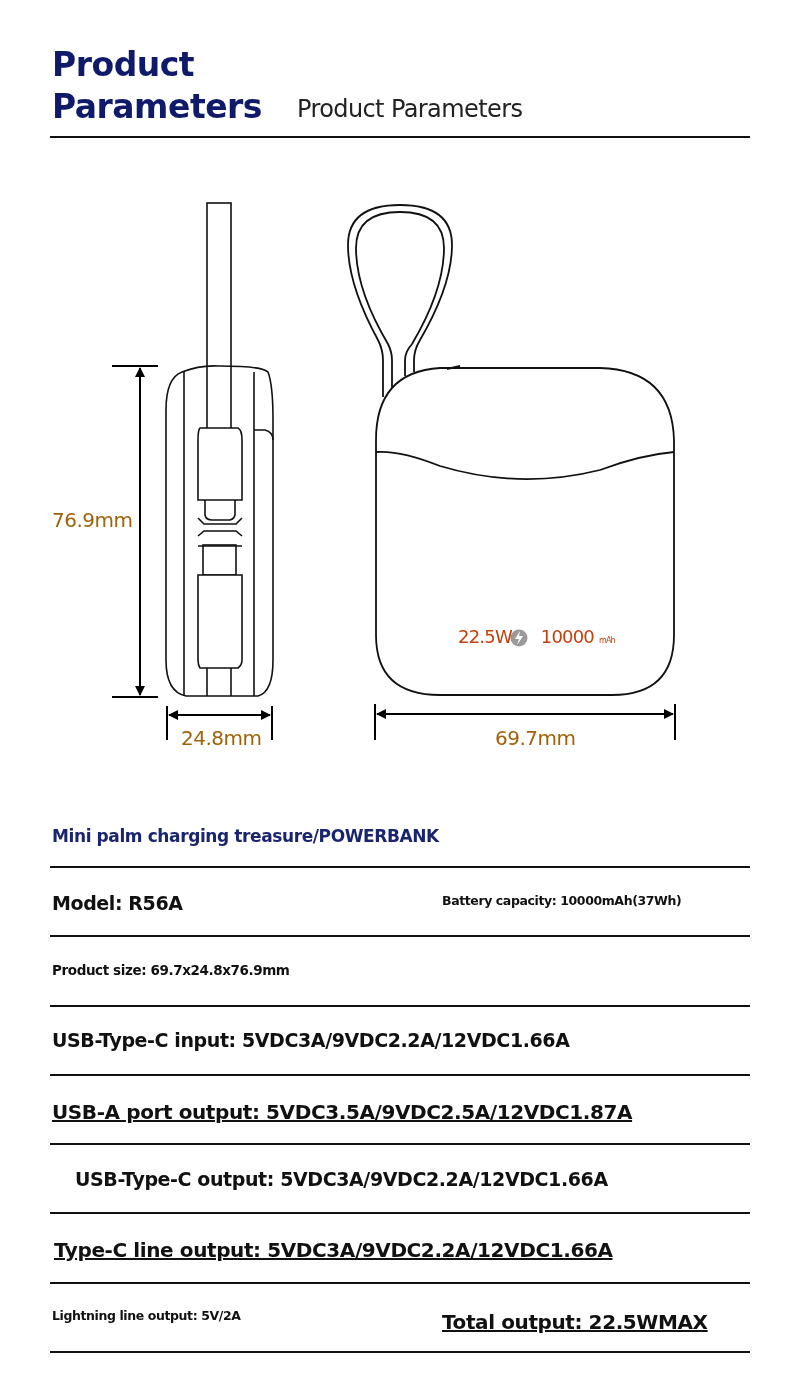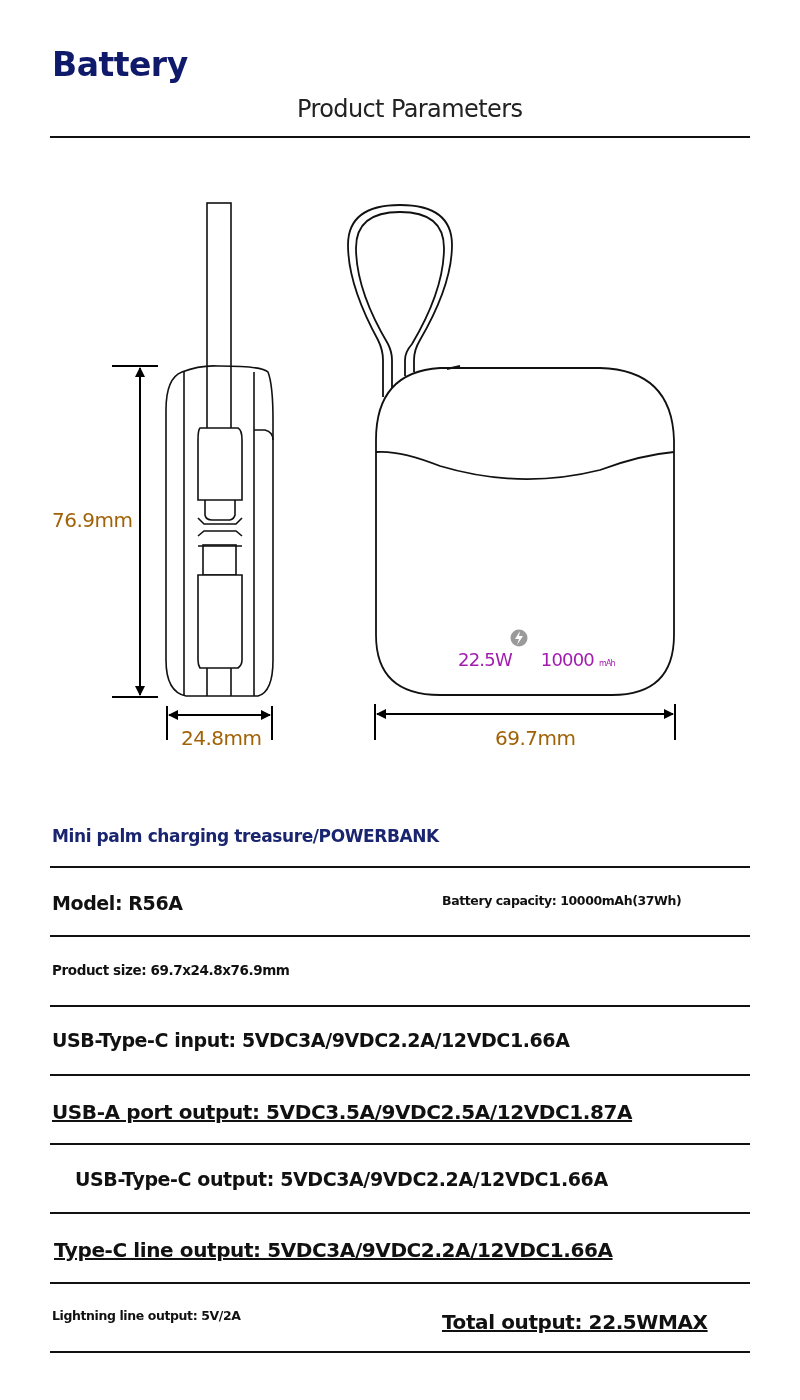--- a/index.html
+++ b/index.html
@@ -20,21 +20,22 @@
          color: #111; letter-spacing: -0.4px; white-space: nowrap; }
   .s17 { font-size: 19px; }
   .s15 { font-size: 20px; text-decoration: underline; }
   .s13 { font-size: 12.5px; }
   .s14 { font-size: 13.5px; }
 </style>
 </head>
 <body>
 
 <div class="title-main">
-  <div>Battery</div>
+  <div>Product</div>
+  <div>Parameters</div>
 </div>
 <div class="title-sub">Product Parameters</div>
 <div class="rule" style="top:136px;"></div>
 
 <svg class="drawing" width="800" height="800" viewBox="0 0 800 800">
   <defs>
     <marker id="arr" markerWidth="10" markerHeight="10" refX="9" refY="5" orient="auto-start-reverse" markerUnits="userSpaceOnUse">
       <path d="M0,0 L10,5 L0,10 Z" fill="#000"></path>
     </marker>
   </defs>
@@ -90,21 +91,21 @@
   <g>
     <circle cx="519" cy="638" r="8.5" fill="#9a9a9a"></circle>
     <path d="M520,631 L515,639 L519,639 L517,645 L523,636 L519,636 Z" fill="#fff"></path>
   </g>
 </svg>
 
 <div class="dim-label" style="left:52px; top:508px;">76.9mm</div>
 <div class="dim-label" style="left:181px; top:726px;">24.8mm</div>
 <div class="dim-label" style="left:495px; top:726px;">69.7mm</div>
 
-<div style="position:absolute; left:458px; top:626px; color:#a21caf; font-family:'DejaVu Sans',sans-serif; font-size:18px; letter-spacing:-0.8px; white-space:nowrap;margin-top:23px;">
+<div style="position:absolute; left:458px; top:626px; color:#c2410c; font-family:'DejaVu Sans',sans-serif; font-size:18px; letter-spacing:-0.8px; white-space:nowrap;">
   <span>22.5W</span>
   <span style="display:inline-block; width:19px;"></span>
   <span>10000</span>
   <span style="font-size:8px;">mAh</span>
 </div>
 
 <div class="section-title">Mini palm charging treasure/POWERBANK</div>
 <div class="rule" style="top:866px;"></div>
 
 <div class="spec s17" style="left:52px; top:892px;">Model: R56A</div>

